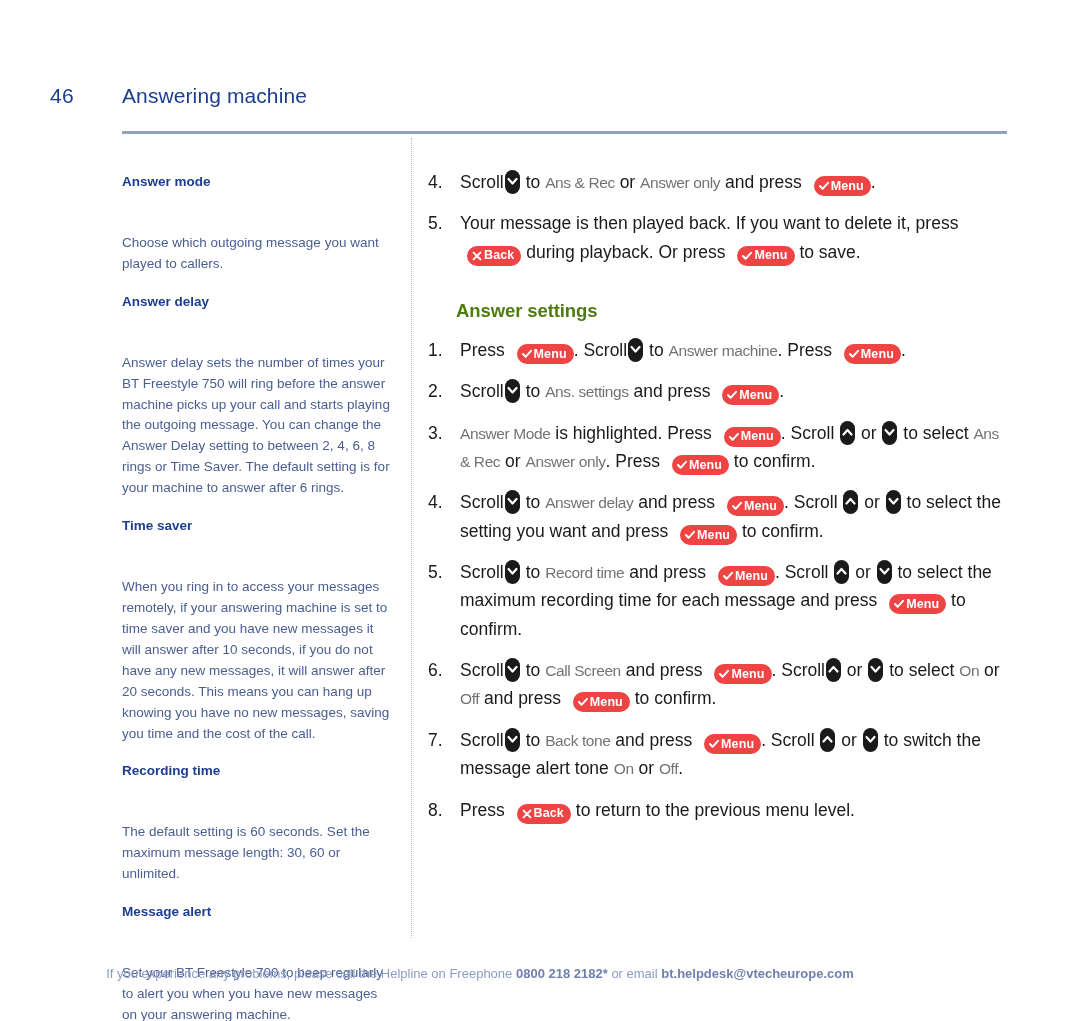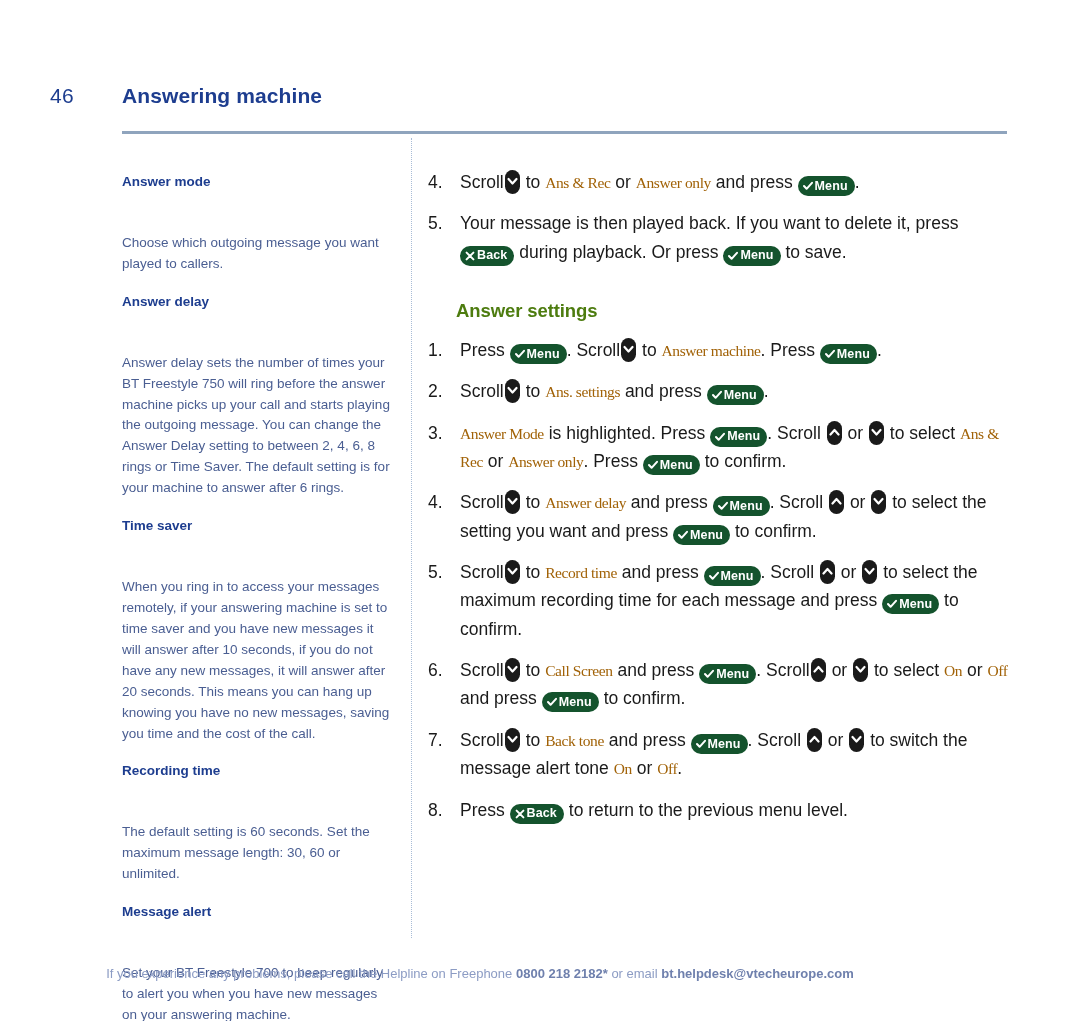--- a/index.html
+++ b/index.html
@@ -31,21 +31,20 @@
     color: #1d3d8f;
     letter-spacing: 0.2px;
   }
   .page-title {
     position: absolute;
     left: 122px;
     top: 0;
     font-size: 21px;
     color: #1d3d8f;
     letter-spacing: 0.1px;
-    font-weight: bold;
   }
   .header-rule {
     position: absolute;
     left: 122px;
     top: 131px;
     width: 885px;
     height: 3px;
     background: #8fa4bd;
   }
 
@@ -105,42 +104,43 @@
   }
   .step-num {
     position: absolute;
     left: 0;
     top: 0;
     font-size: 17.5px;
   }
 
   
   .lcd {
-    font-family: Liberation Serif, serif;
+    font-family: Liberation Sans, sans-serif;
     font-size: 15.5px;
     letter-spacing: -0.4px;
-    color: #a16207;
+    color: #737373;
   }
 
   
   .keybtn {
     display: inline-flex;
     align-items: center;
     justify-content: center;
-    background: #14532d;
+    background: #ef4444;
     color: #ffffff;
     border-radius: 11px;
     height: 20px;
     padding: 0 7px 0 5px;
     font-size: 12.5px;
     font-weight: bold;
     line-height: 1;
     vertical-align: -3px;
     white-space: nowrap;
     letter-spacing: 0.1px;
+    margin-left: 7px;
   }
   .keybtn .sym {
     font-size: 12px;
     font-weight: bold;
     margin-right: 2px;
     display: inline-block;
   }
   .keybtn .sym svg { display: block; }
 
   .scrollkey {

